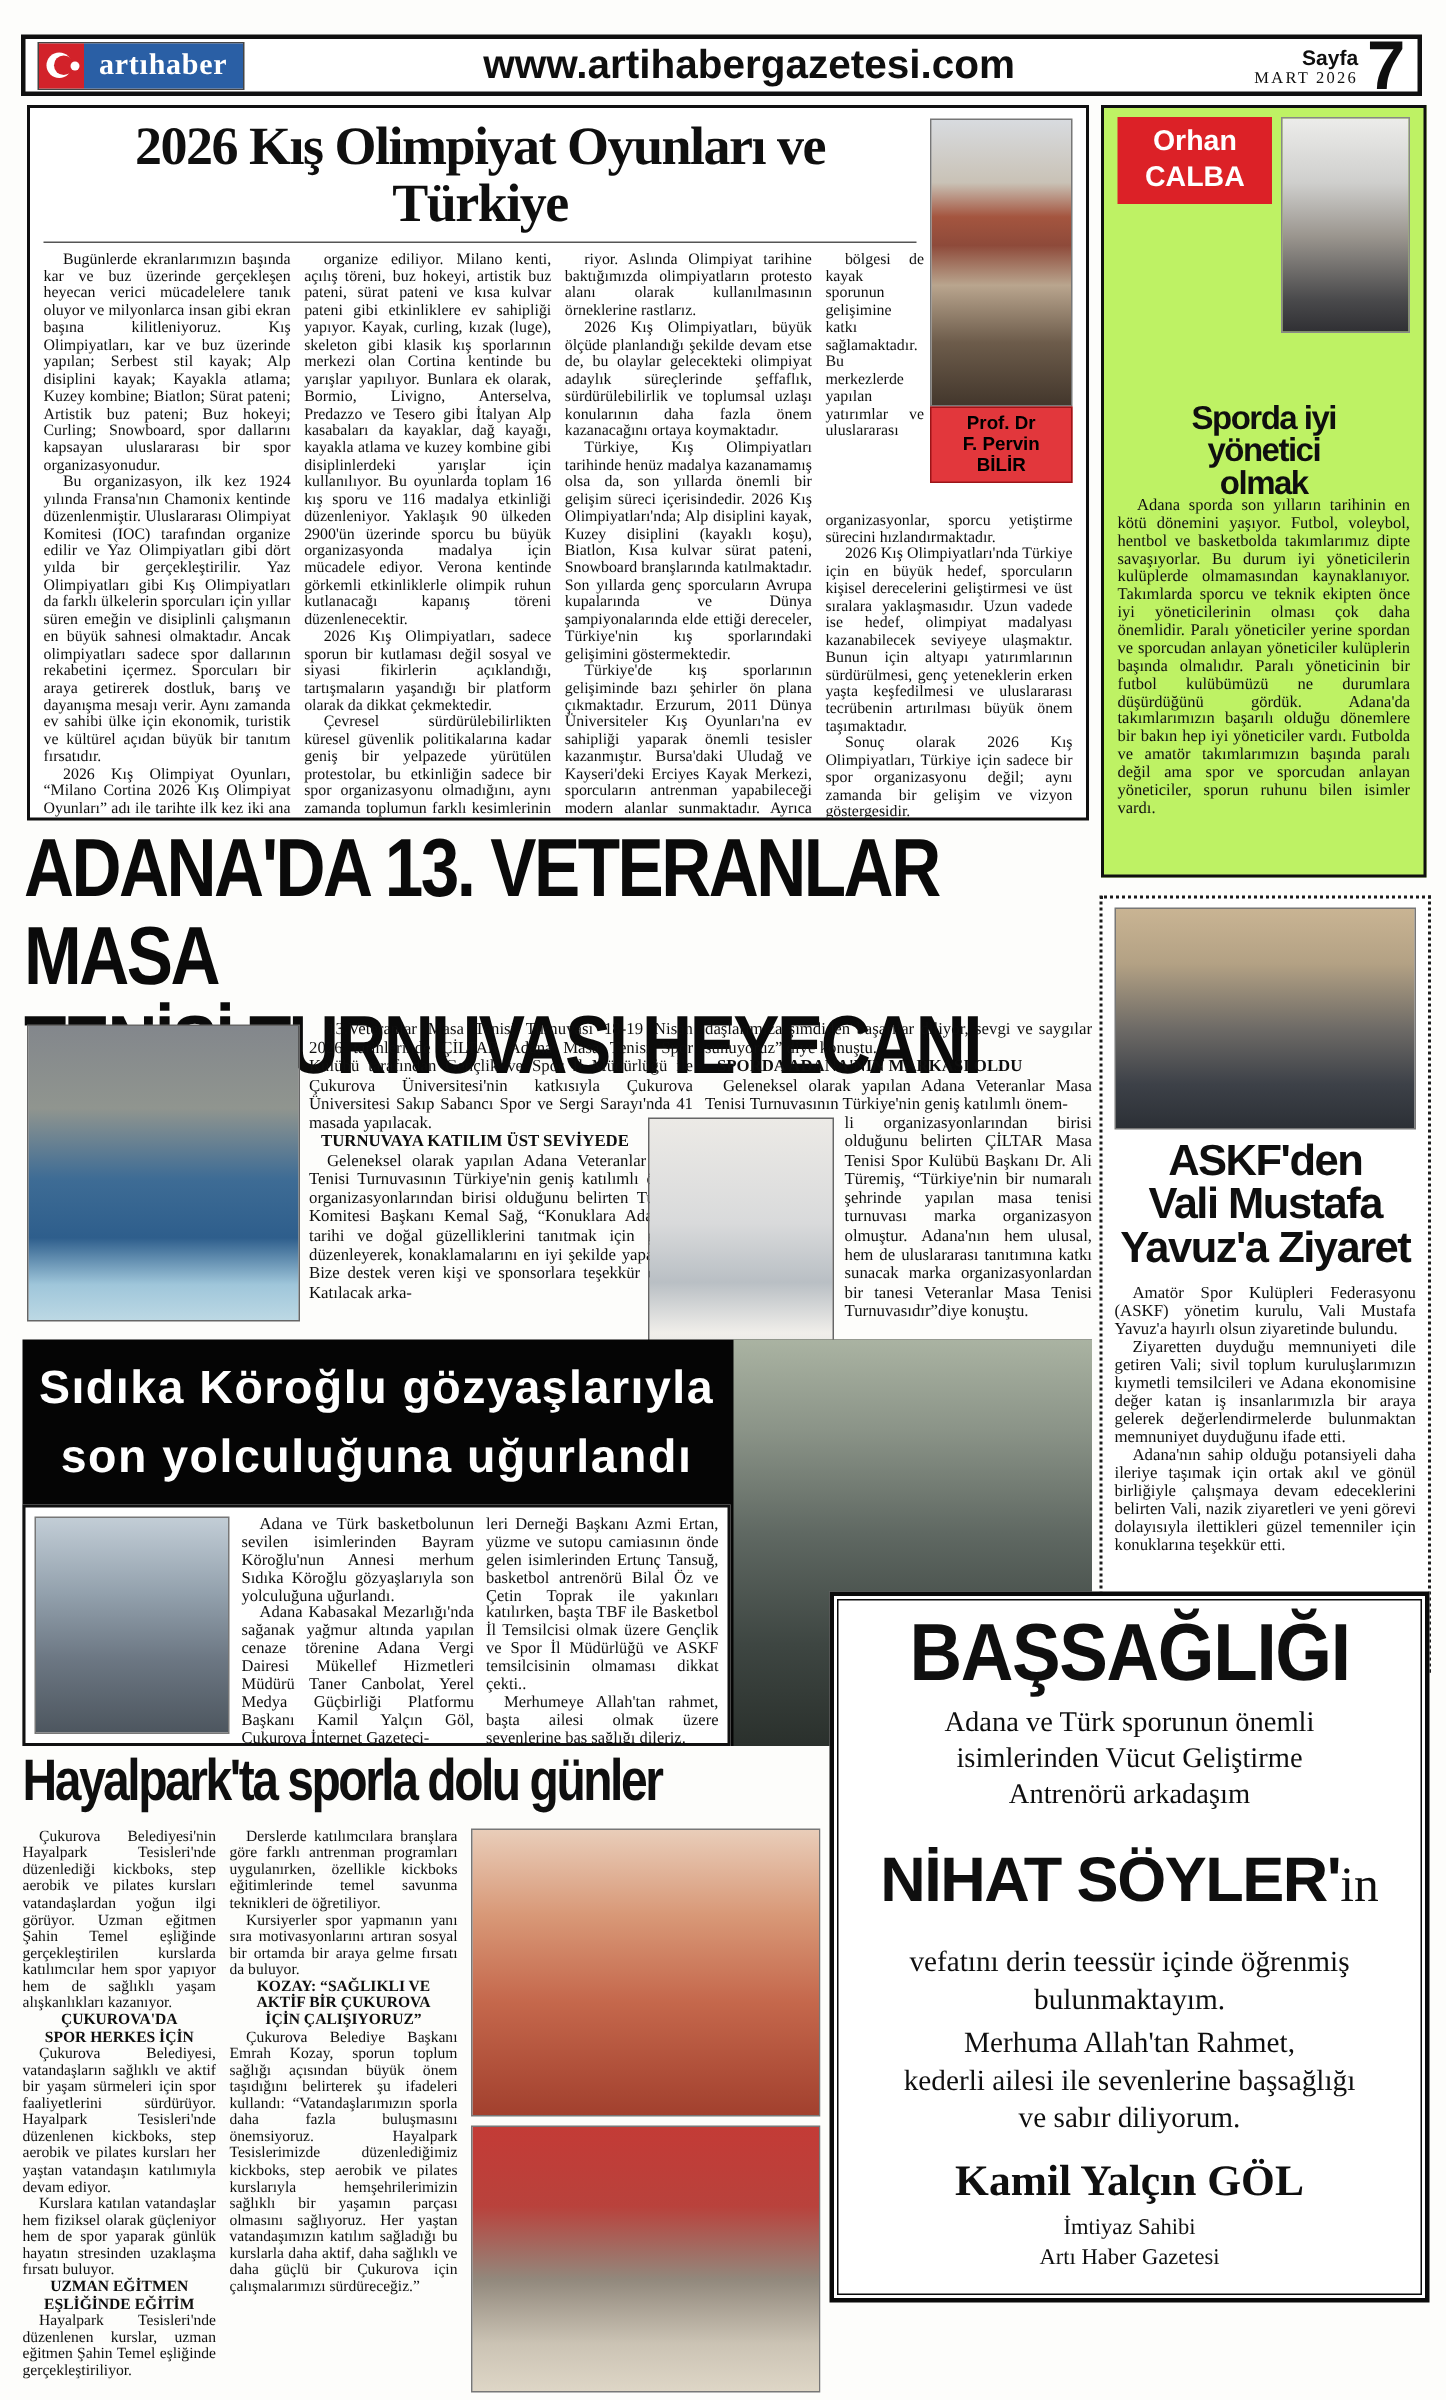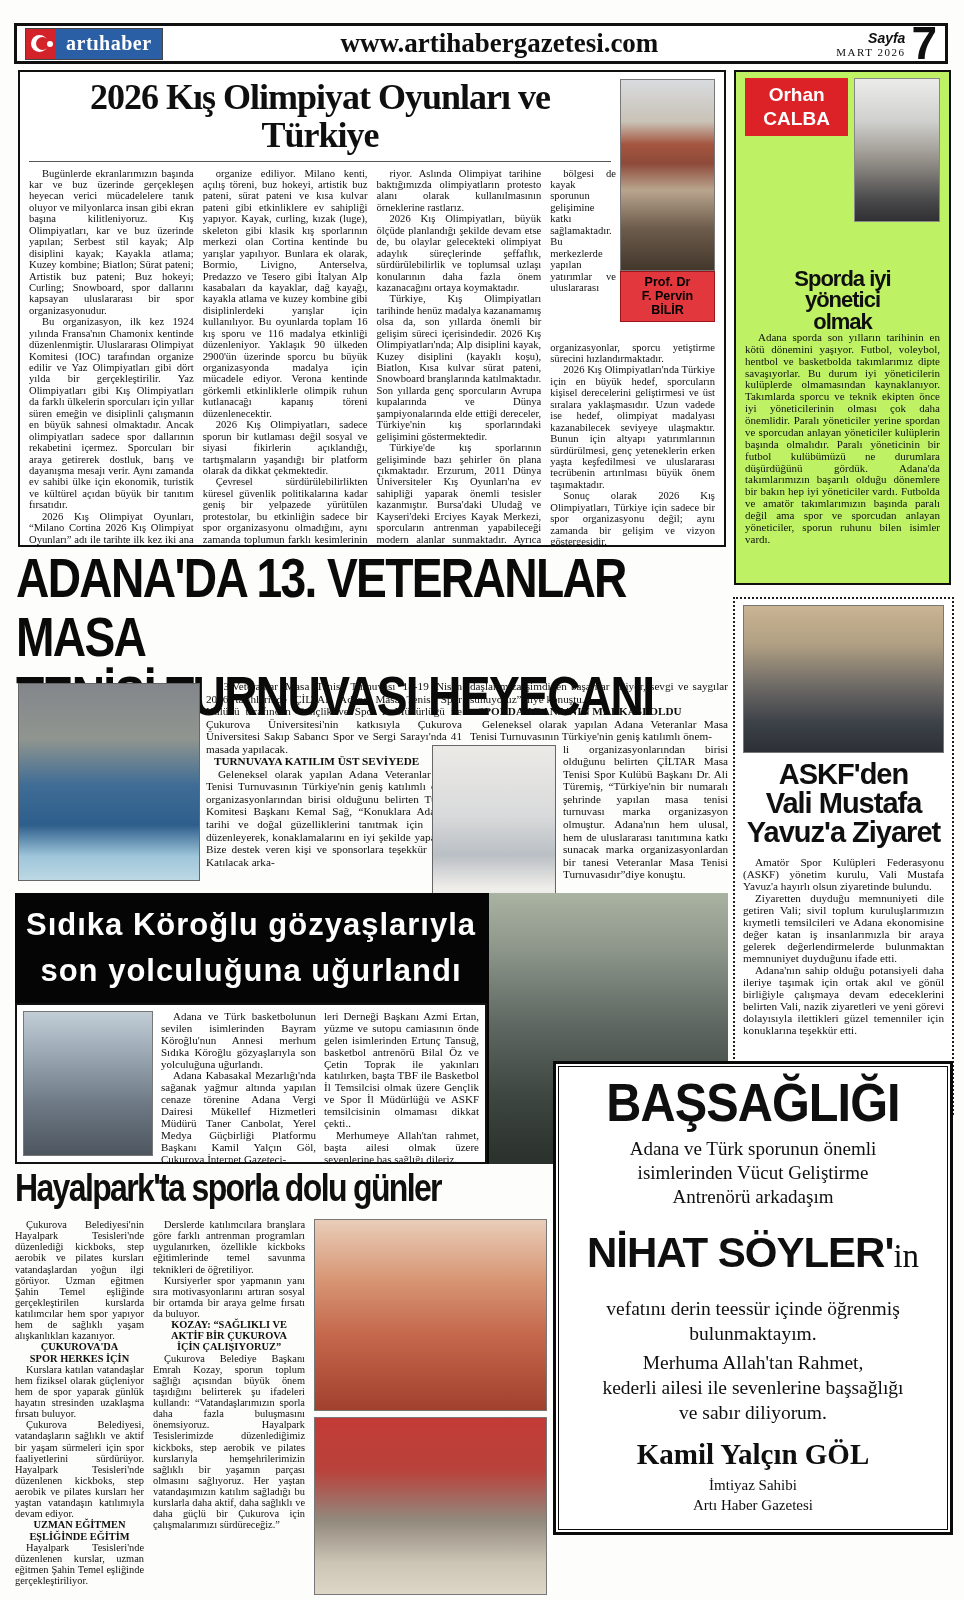--- a/index.html
+++ b/index.html
@@ -10,24 +10,24 @@
 
   
   .header-box { position:absolute; left:14px; top:23px; width:934px; height:41px;
                 border:3px solid #101010; background:#fff; display:flex; align-items:center; box-sizing:border-box; }
   .logo { display:flex; align-items:stretch; height:30px; margin-left:8px; border:1px solid #444; }
   .logo-flag { width:30px; background:#d2222a; position:relative; overflow:hidden; }
   .logo-flag::before { content:""; position:absolute; left:5px; top:6px; width:17px; height:17px; border-radius:50%; background:#fff; }
   .logo-flag::after  { content:""; position:absolute; left:10px; top:8px; width:13px; height:13px; border-radius:50%; background:#d2222a; }
   .logo-star { position:absolute; z-index:2; left:21px; top:12px; width:6px; height:6px; background:#fff; border-radius:50%; }
   .logo-textbox { background:#2a5fa5; color:#fff; font-weight:bold; font-size:20px; line-height:28px; padding:0 10px; letter-spacing:.5px; }
-  .site-url { flex:1; text-align:center; font-family:Liberation Serif, serif; font-weight:bold; font-size:27px; }
+  .site-url { flex:1; text-align:center; font-family:Liberation Sans, sans-serif; font-weight:bold; font-size:27px; }
   .pageinfo { display:flex; align-items:center; gap:6px; margin-right:8px; }
   .pageinfo-meta { text-align:right; }
-  .sayfa-label { font-family:"Liberation Sans",sans-serif; font-weight:bold; font-size:14px;font-style:italic; }
+  .sayfa-label { font-family:"Liberation Sans",sans-serif; font-weight:bold; font-size:14px; }
   .page-date { font-size:11px; letter-spacing:1.5px; }
   .page-number { font-family:"Liberation Sans",sans-serif; font-weight:bold; font-size:46px; line-height:.85; }
 
   
   .oly-box { position:absolute; left:18px; top:70px; width:708px; height:477px; border:2px solid #101010;
              box-sizing:border-box; padding:7px 9px; background:#fff; overflow:hidden; }
   .oly-photo { position:absolute; top:7px; right:9px; width:95px; z-index:2; }
   .oly-photo-img { height:192px; border:1px solid #777; box-sizing:border-box;
       background:linear-gradient(180deg,#d8dbdf 0%,#c9c2b6 22%,#a4553f 34%,#8e4a3a 44%,#b9a58e 58%,#6d5c4b 78%,#43372c 100%); }
   .oly-photo-caption { background:#e2373c; color:#000000; border:1px solid #9c1518; font-family:"Liberation Sans",sans-serif;
@@ -248,22 +248,22 @@
     </div>
   </section>
 
   <section class="hayal">
     <h2 class="hayal-headline">Hayalpark'ta sporla dolu günler</h2>
     <div class="hayal-body">
       <div class="hayal-col hayal-col1">
         <p>Çukurova Belediyesi'nin Hayalpark Tesisleri'nde düzenlediği kickboks, step aerobik ve pilates kursları vatandaşlardan yoğun ilgi görüyor. Uzman eğitmen Şahin Temel eşliğinde gerçekleştirilen kurslarda katılımcılar hem spor yapıyor hem de sağlıklı yaşam alışkanlıkları kazanıyor.</p>
         <p class="hayal-sub pre">ÇUKUROVA'DA
 SPOR HERKES İÇİN</p>
+        <p>Çukurova Belediyesi, vatandaşların sağlıklı ve aktif bir yaşam sürmeleri için spor faaliyetlerini sürdürüyor. Hayalpark Tesisleri'nde düzenlenen kickboks, step aerobik ve pilates kursları her yaştan vatandaşın katılımıyla devam ediyor.</p>
         <p>Kurslara katılan vatandaşlar hem fiziksel olarak güçleniyor hem de spor yaparak günlük hayatın stresinden uzaklaşma fırsatı buluyor.</p>
-        <p>Çukurova Belediyesi, vatandaşların sağlıklı ve aktif bir yaşam sürmeleri için spor faaliyetlerini sürdürüyor. Hayalpark Tesisleri'nde düzenlenen kickboks, step aerobik ve pilates kursları her yaştan vatandaşın katılımıyla devam ediyor.</p>
         <p class="hayal-sub pre">UZMAN EĞİTMEN
 EŞLİĞİNDE EĞİTİM</p>
         <p>Hayalpark Tesisleri'nde düzenlenen kurslar, uzman eğitmen Şahin Temel eşliğinde gerçekleştiriliyor.</p>
       </div>
       <div class="hayal-col hayal-col2">
         <p>Derslerde katılımcılara branşlara göre farklı antrenman programları uygulanırken, özellikle kickboks eğitimlerinde temel savunma teknikleri de öğretiliyor.</p>
         <p>Kursiyerler spor yapmanın yanı sıra motivasyonlarını artıran sosyal bir ortamda bir araya gelme fırsatı da buluyor.</p>
         <p class="hayal-sub pre">KOZAY: “SAĞLIKLI VE
 AKTİF BİR ÇUKUROVA
 İÇİN ÇALIŞIYORUZ”</p>

